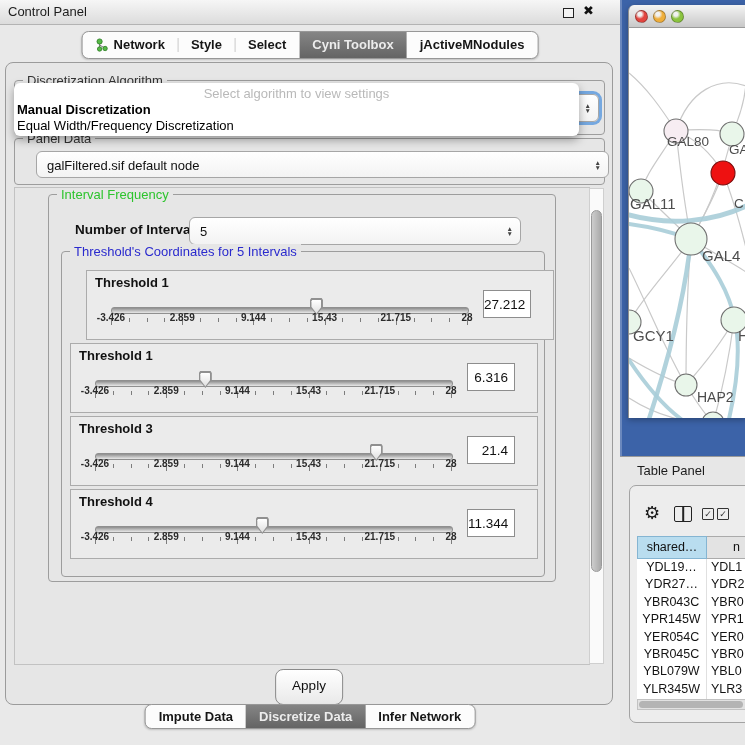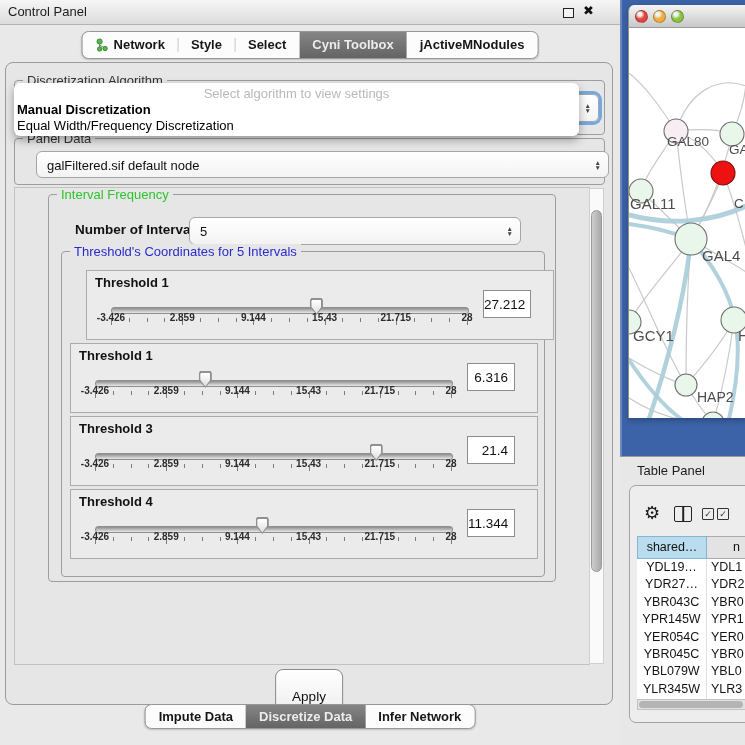--- a/index.html
+++ b/index.html
@@ -65,21 +65,21 @@
   .tick{position:absolute;top:47px;width:1px;background:#7c7c7c;}
   .ticklab{position:absolute;top:41px;transform:translateX(-50%);font-size:10px;font-weight:700;color:#2b2b2b;white-space:nowrap;}
   .vfield{position:absolute;left:396px;top:19px;width:48px;height:28px;background:#fff;border:1px solid #8d8d8d;
           font-size:13.5px;color:#111;text-align:right;line-height:28px;padding-right:6px;box-sizing:border-box;}
 
   #attr-list{position:absolute;left:35px;top:34px;width:475px;height:62px;background:#fff;border:1px solid #9a9a9a;overflow:hidden;}
   #attr-list .item{font-size:13px;color:#1a1a1a;padding-left:12px;line-height:17.5px;white-space:nowrap;}
   #attr-sb{position:absolute;right:1px;top:1px;width:12px;height:60px;background:#f1f1f1;}
   #attr-sb .thumbv{position:absolute;left:2px;top:1px;width:8px;height:46px;border-radius:5px;background:#b2b2b2;}
 
-  #apply-btn{left:50%;transform:translateX(-50%);top:606px;height:24px;padding:16px 16px;position:absolute;
+  #apply-btn{left:50%;transform:translateX(-50%);top:606px;height:24px;padding:5px 16px;position:absolute;
              background:linear-gradient(#ffffff,#e9e9e9);border:1px solid #8a8a8a;border-radius:8px;
              font-size:13.5px;line-height:22px;color:#111;}
 
   
   #desktop{left:620px;top:0;width:125px;height:456px;background:#3c63a8;border-left:2px solid #6b88bd;}
   #net-window{left:628px;top:5px;width:117px;height:413px;position:absolute;border-left:1px solid #8f8f8f;
               border-radius:6px 0 0 0;overflow:hidden;box-shadow:0 2px 6px rgba(0,0,0,.3);}
   #net-titlebar{height:22px;background:linear-gradient(#f4f4f4,#c8c8c8);border-bottom:1px solid #9a9a9a;position:relative;}
   .tl{position:absolute;top:4.5px;width:13px;height:13px;border-radius:50%;border:1px solid rgba(0,0,0,.3);box-sizing:border-box;}
   #net-canvas{height:391px;background:#fff;position:relative;}

